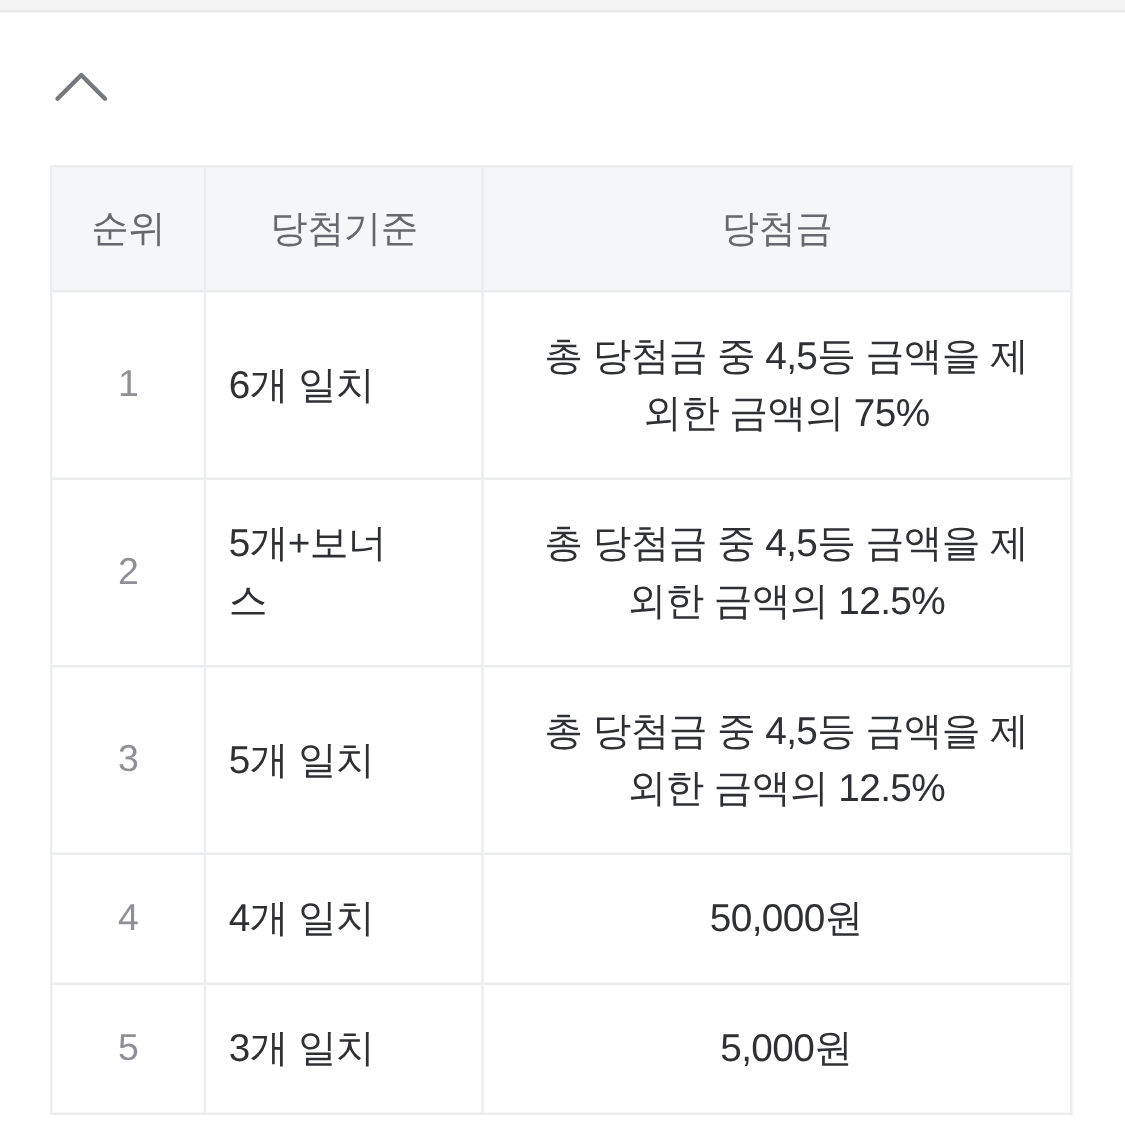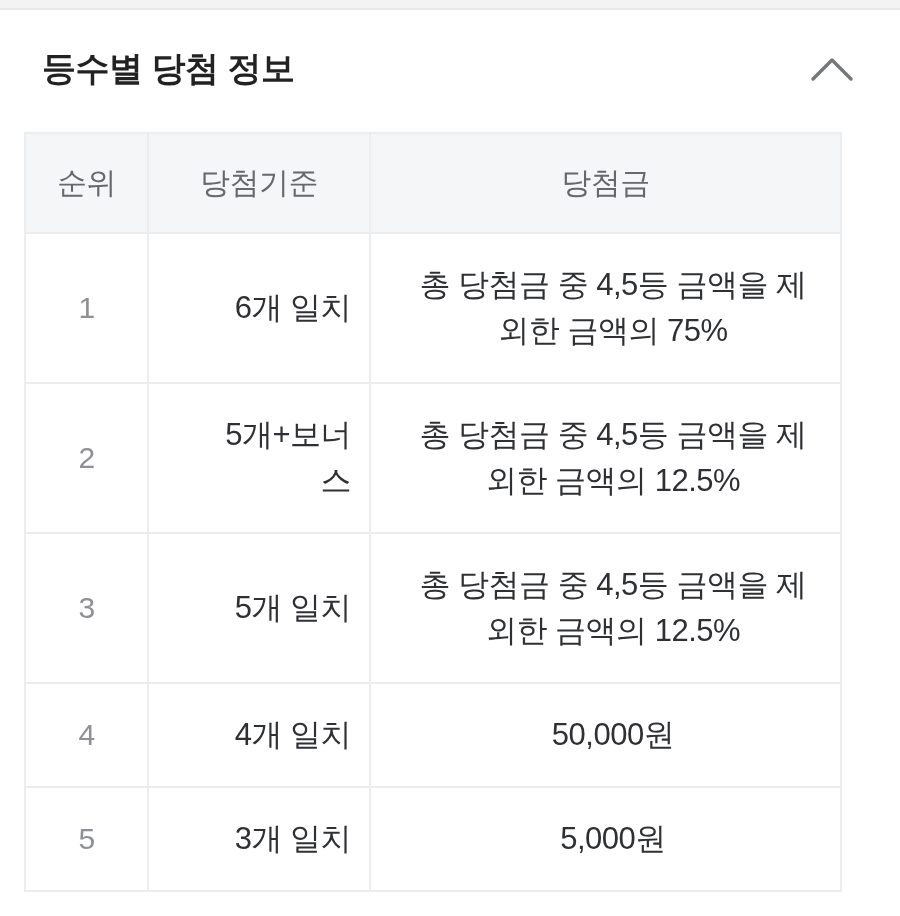--- a/index.html
+++ b/index.html
@@ -26,51 +26,50 @@
   .section-title{
     font-size:34px;font-weight:700;color:var(--title_color);
     letter-spacing:-0.5px;
   }
   .chevron-btn{
     background:none;border:none;padding:0;cursor:pointer;
     display:flex;align-items:center;
   }
   .chevron-btn svg{display:block;}
   table.prize-table{
-    margin:40px 0 0 24px;width:816px;
+    margin:40px 0 0 40px;width:816px;
     border-collapse:collapse;table-layout:fixed;
   }
   .prize-table col.c-rank{width:123px;}
   .prize-table col.c-criteria{width:222px;}
   .prize-table col.c-prize{width:471px;}
   .prize-table th{
     height:100px;background:var(--header_bg);
     font-size:30px;font-weight:400;color:var(--header_text);
     border:2px solid var(--border_color);text-align:center;
     letter-spacing:-0.5px;
   }
   .prize-table td{
     border:2px solid var(--border_color);
     font-size:31px;line-height:46px;color:var(--body_text);
     padding:28px 18px;vertical-align:middle;
     letter-spacing:-0.5px;white-space:pre-line;
   }
   .prize-table td.rank-cell{
     text-align:center;color:var(--rank_color);font-size:30px;
   }
-  .prize-table td.criteria-cell{text-align:right;}
+  .prize-table td.criteria-cell{text-align:left;}
   .prize-table td.prize-cell{text-align:center;padding-left:27px;padding-right:12px;}
 </style>
 </head>
 <body>
 
 <div class="top-strip"></div>
 
 <div class="section-header">
-  <div class="section-title">등수별 당첨 정보</div>
   <button class="chevron-btn">
     <span>
       <svg width="46" height="26" viewBox="0 0 46 26" aria-hidden="true">
         <path d="M4 23 L23 4 L42 23" fill="none" stroke="#75787c" stroke-width="3.5" stroke-linecap="round" stroke-linejoin="round"></path>
       </svg>
     </span>
   </button>
 </div>
 
 <table class="prize-table">

